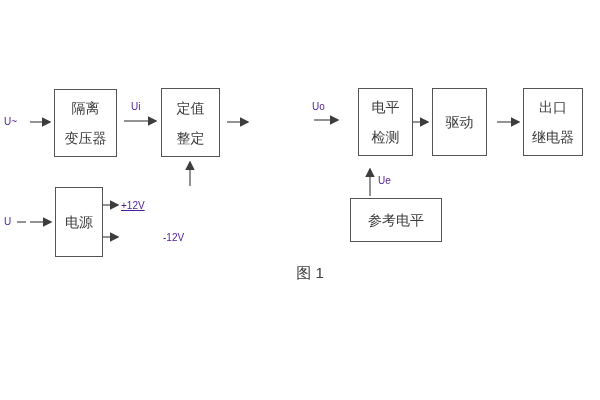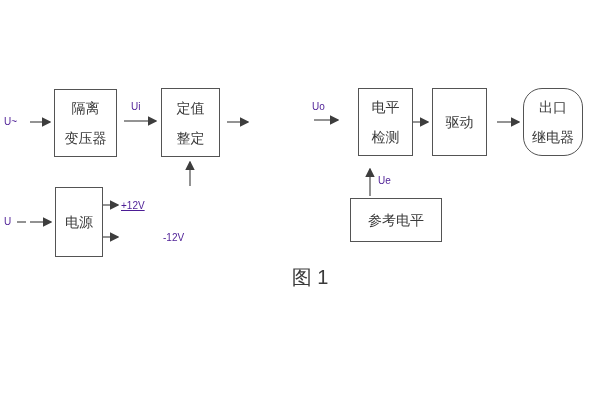--- a/index.html
+++ b/index.html
@@ -34,21 +34,21 @@
   .siglabel {
     position: absolute;
     color: #4c1d95;
     font-size: 10px;
     line-height: 15px;
     white-space: nowrap;
   }
   .caption {
     position: absolute;
     color: #3a3a3a;
-    font-size: 20px;
+    font-size: 15px;
     text-align: center;
     white-space: nowrap;
   }
   #arrows {
     position: absolute;
     left: 0;
     top: 0;
   }
 </style>
 </head>
@@ -100,21 +100,21 @@
 
   <div class="node" style="left:342px; top:88px; width:55px; height:68px;margin-left:16px;">
     <span>电平</span>
     <span>检测</span>
   </div>
 
   <div class="node" style="left:432px; top:88px; width:55px; height:68px;">
     <span>驱动</span>
   </div>
 
-  <div class="node" style="left:523px; top:88px; width:60px; height:68px;border-radius:19px;">
+  <div class="node" style="left:523px; top:88px; width:60px; height:68px;">
     <span>出口</span>
     <span>继电器</span>
   </div>
 
   <div class="node" style="left:55px; top:187px; width:48px; height:70px;align-items:center;">
     <span>电源</span>
   </div>
 
 
   <div class="node" style="left:350px; top:198px; width:92px; height:44px;align-items:center;">

